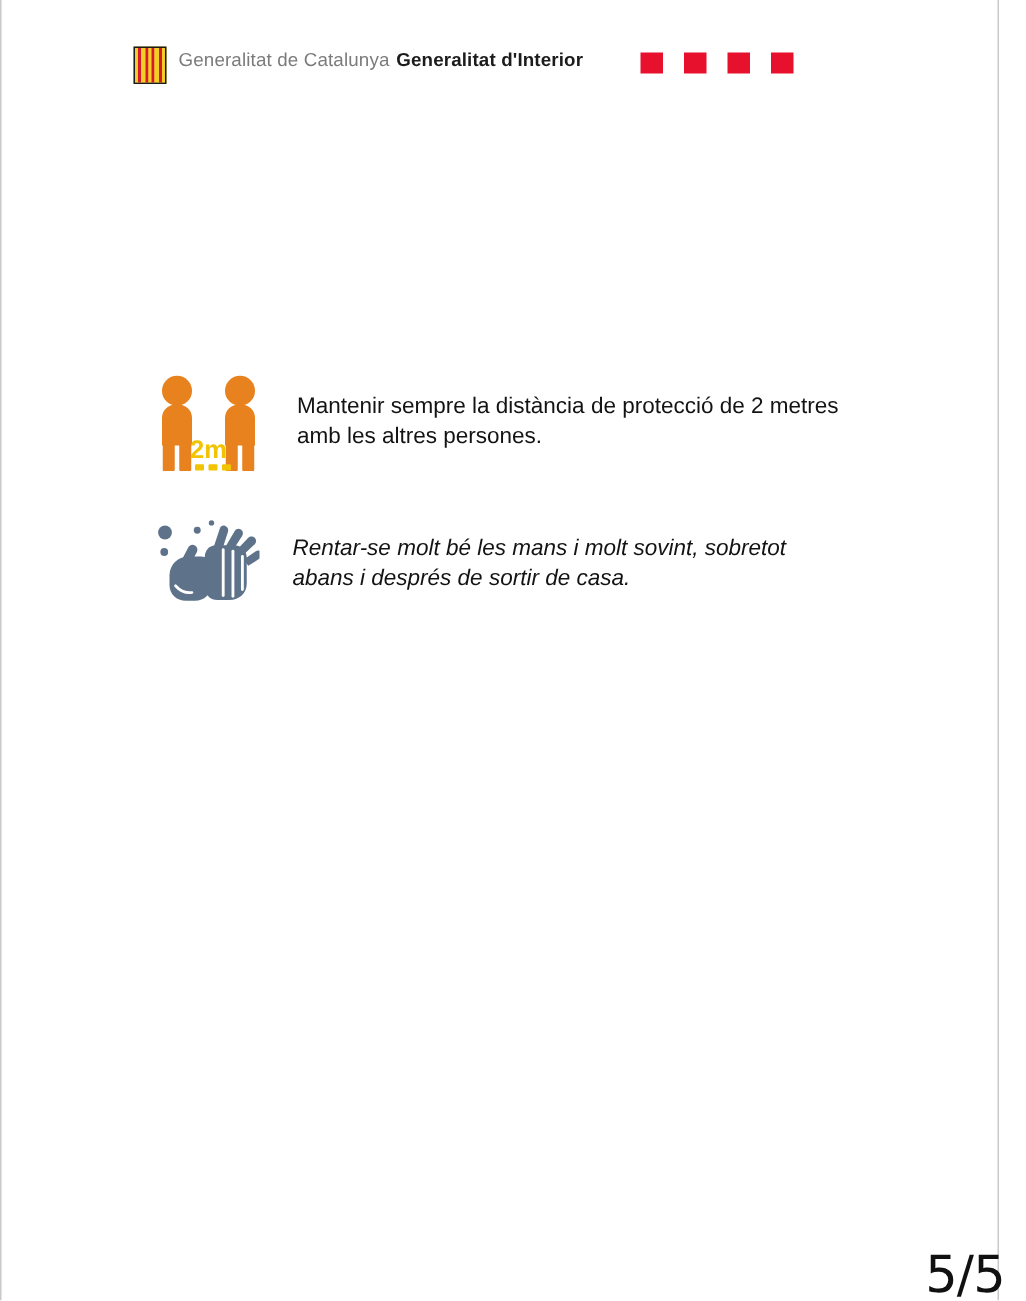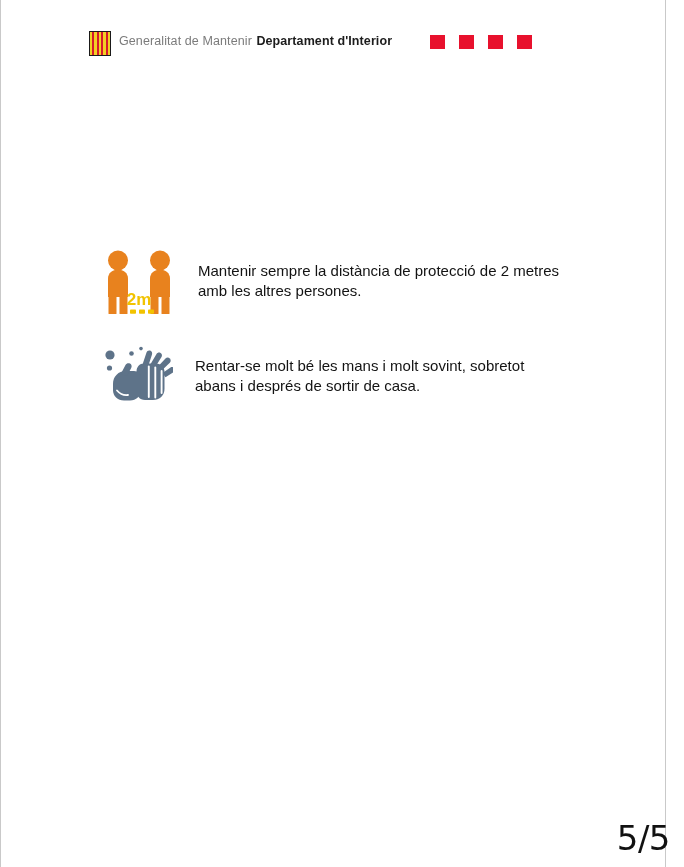--- a/index.html
+++ b/index.html
@@ -140,37 +140,37 @@
     flex: 0 0 auto;
     position: relative;
   }
   .advice-text {
     font-size: 15px;
     line-height: 1.32;
     color: #131313;
     max-width: 372px;
   }
   #advice-row-0 .advice-text { margin-left: 21px; padding-top: 12px; }
-  #advice-row-1 .advice-text { margin-left: 22px; padding-top: 11px; }
+  #advice-row-1 .advice-text { margin-left: 22px; padding-top: 11px; font-style: italic; }
 
   
   .icon-distance {
     width: 76px;
     height: 72px;
   }
   .icon-handwash {
     width: 72px;
     height: 58px;
   }
 
   
   #page-counter {
     position: absolute;
     right: 14px;
-    bottom: 12px;
+    bottom: 0;
     font-size: 34px;
     color: #111111;
     font-family: "DejaVu Sans", sans-serif;
     letter-spacing: -0.5px;
     line-height: 1;
   }
 </style>
 </head>
 <body>
 
@@ -188,22 +188,22 @@
               <i class="r"></i>
               <i class="y"></i>
               <i class="r"></i>
               <i class="y"></i>
               <i class="r"></i>
               <i class="y"></i>
           </span>
         </span>
       </span>
       <span class="gencat-text">
-        <span class="gencat-line1">Generalitat de Mantenir</span>
-        <span class="gencat-line2">Departament d'Interior</span>
+        <span class="gencat-line1">Generalitat de Catalunya</span>
+        <span class="gencat-line2">Generalitat d'Interior</span>
       </span>
     </div>
 
     <div class="pc-lockup">
       <div class="pc-squares">
         <i></i>
         <i></i>
         <i></i>
         <i></i>
       </div>

